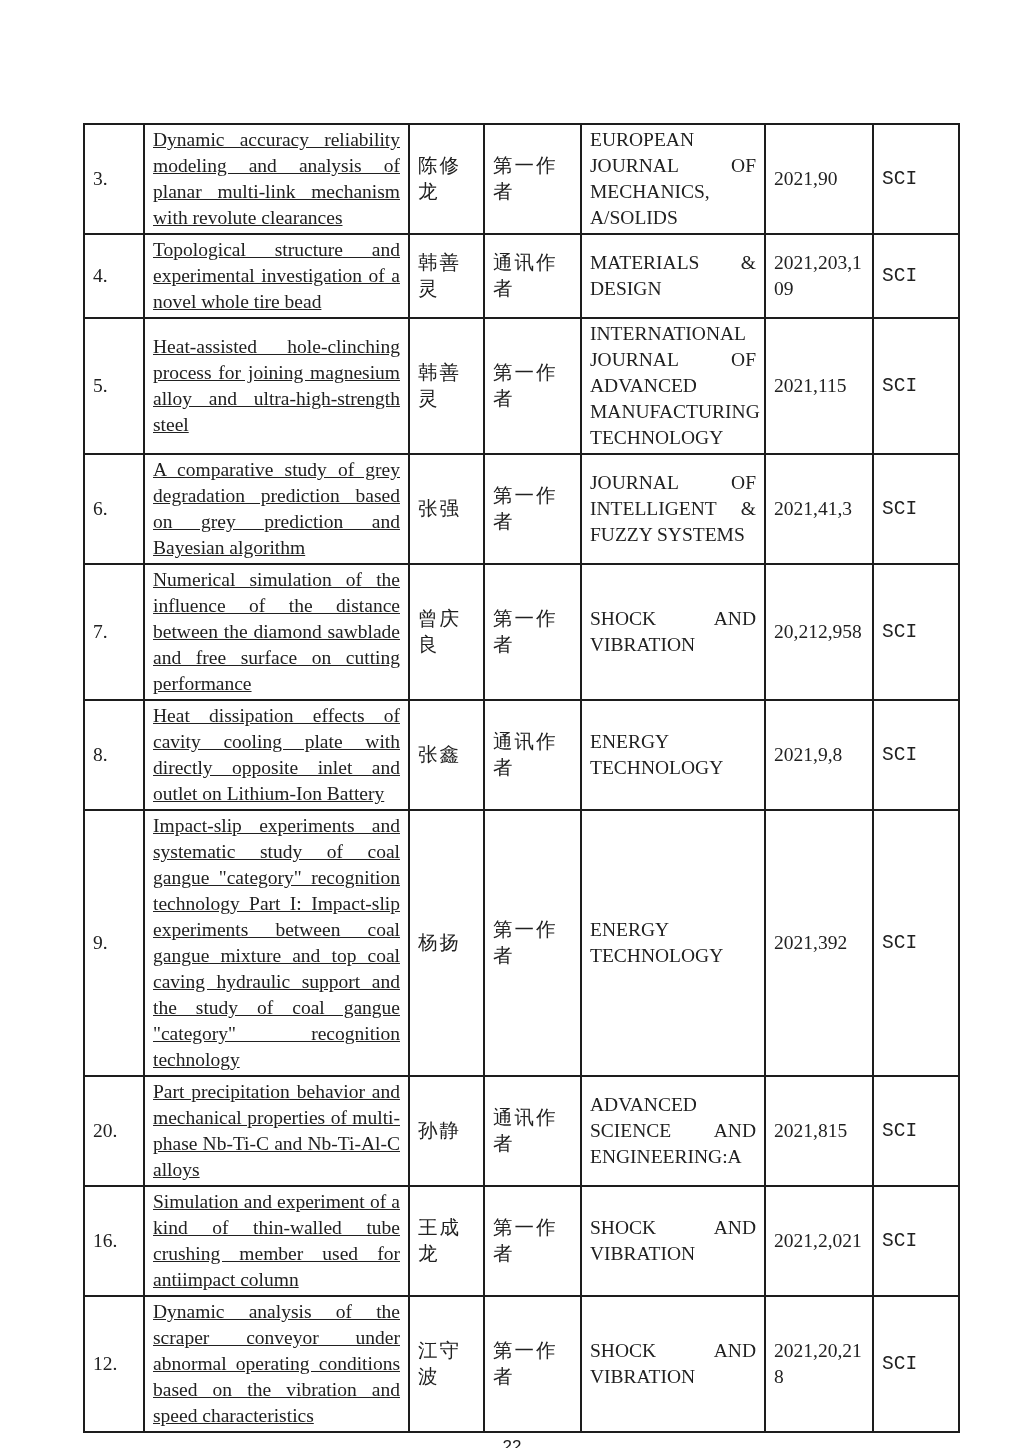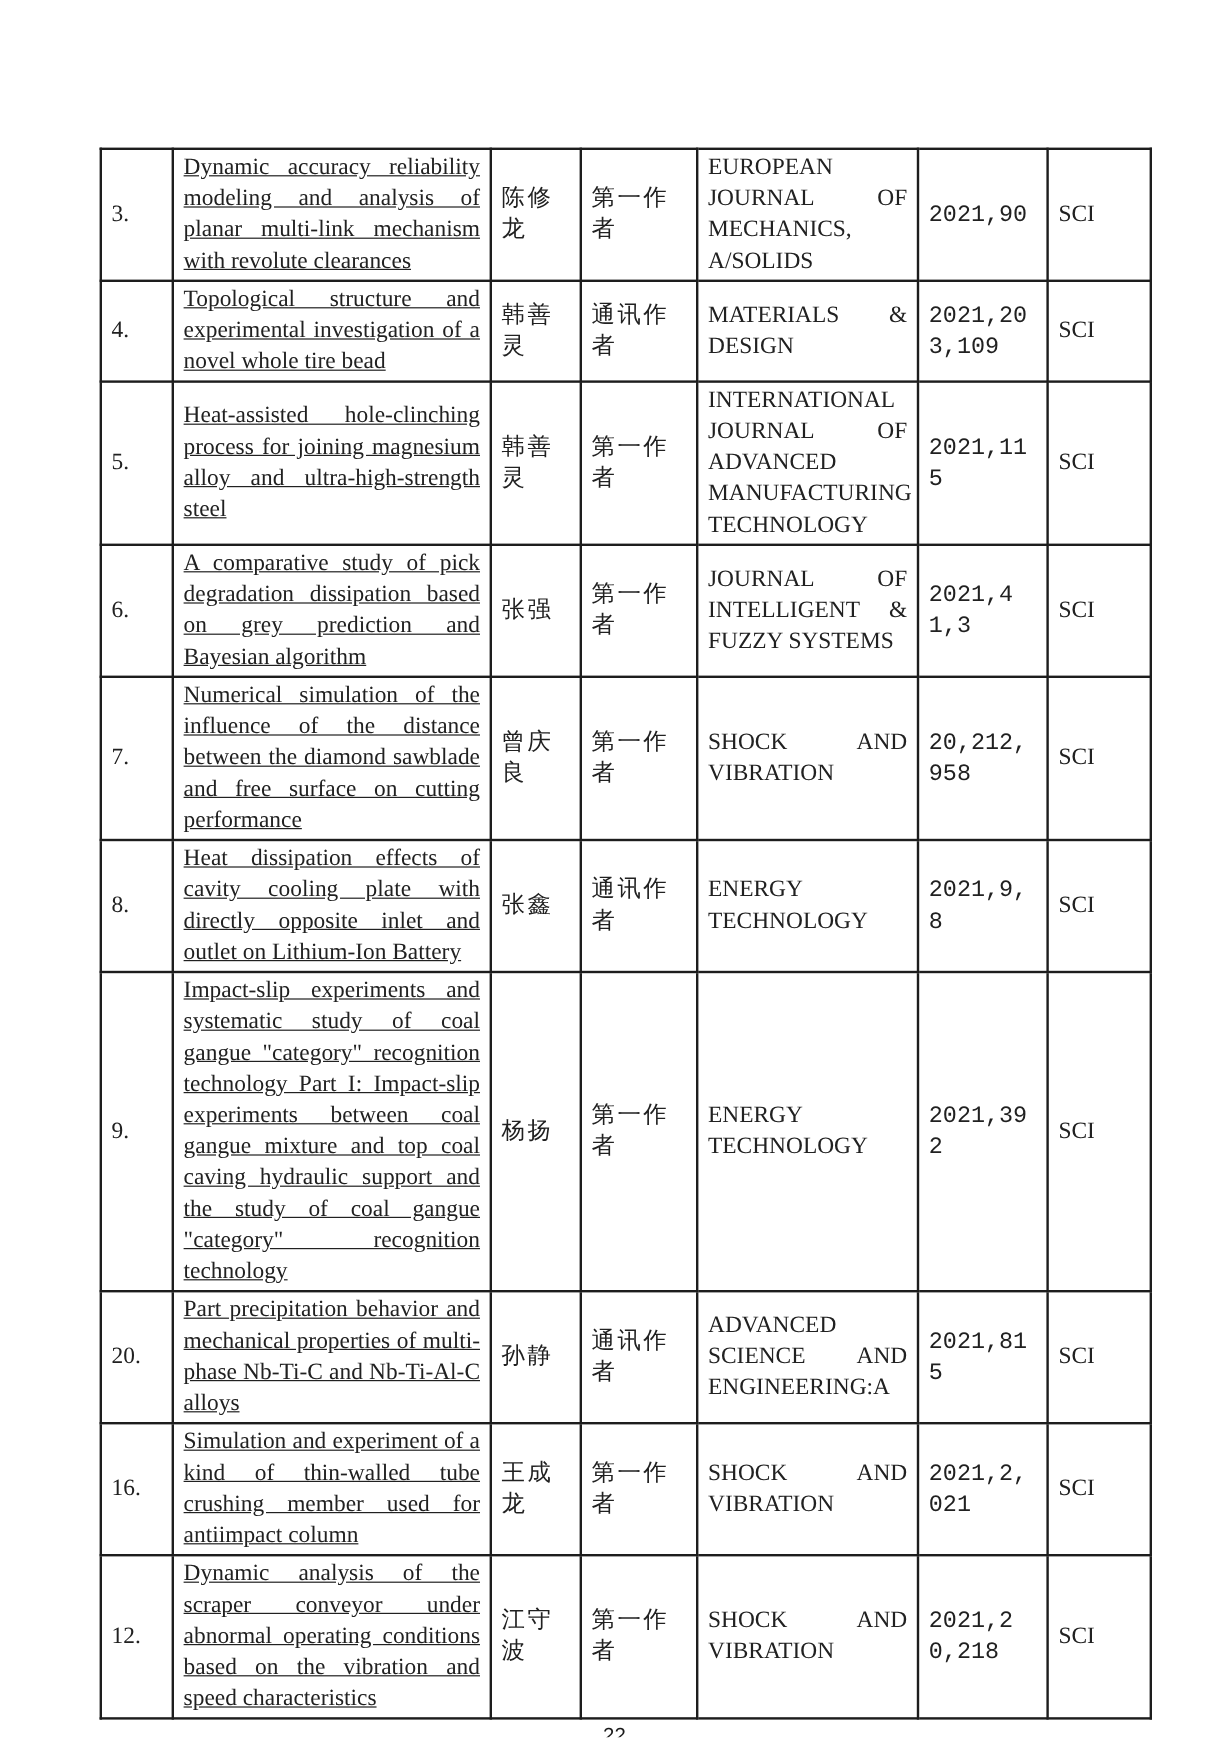--- a/index.html
+++ b/index.html
@@ -43,24 +43,24 @@
     letter-spacing: 2px;
     padding-left: 2px;
     padding-right: 2px;
     font-size: 20px;
   }
   td.c-journal {
     text-align: justify;
   }
   td.c-volume {
     word-break: break-all;
-    font-family: Liberation Mono, monospace;
   }
   td.c-index {
     text-align: left;
+    font-family: Liberation Mono, monospace;
   }
   .page-number {
     width: 1024px;
     margin-top: 4px;
     text-align: center;
     font-family: "Liberation Sans", sans-serif;
     font-size: 17px;
     color: #1a1a1a;
   }
 </style>
@@ -104,21 +104,21 @@
     <td class="c-title">Heat-assisted hole-clinching process for joining magnesium alloy and ultra-high-strength steel</td>
     <td class="c-author">韩善灵</td>
     <td class="c-role">第一作者</td>
     <td class="c-journal">INTERNATIONAL JOURNAL OF ADVANCED MANUFACTURING TECHNOLOGY</td>
     <td class="c-volume">2021,115</td>
     <td class="c-index">SCI</td>
   </tr>
 
   <tr>
     <td class="c-num">6.</td>
-    <td class="c-title">A comparative study of pick degradation dissipation based on grey prediction and Bayesian algorithm</td>
+    <td class="c-title">A comparative study of grey degradation prediction based on grey prediction and Bayesian algorithm</td>
     <td class="c-author">张强</td>
     <td class="c-role">第一作者</td>
     <td class="c-journal">JOURNAL OF INTELLIGENT &amp; FUZZY SYSTEMS</td>
     <td class="c-volume">2021,41,3</td>
     <td class="c-index">SCI</td>
   </tr>
 
   <tr>
     <td class="c-num">7.</td>
     <td class="c-title">Numerical simulation of the influence of the distance between the diamond sawblade and free surface on cutting performance</td>

